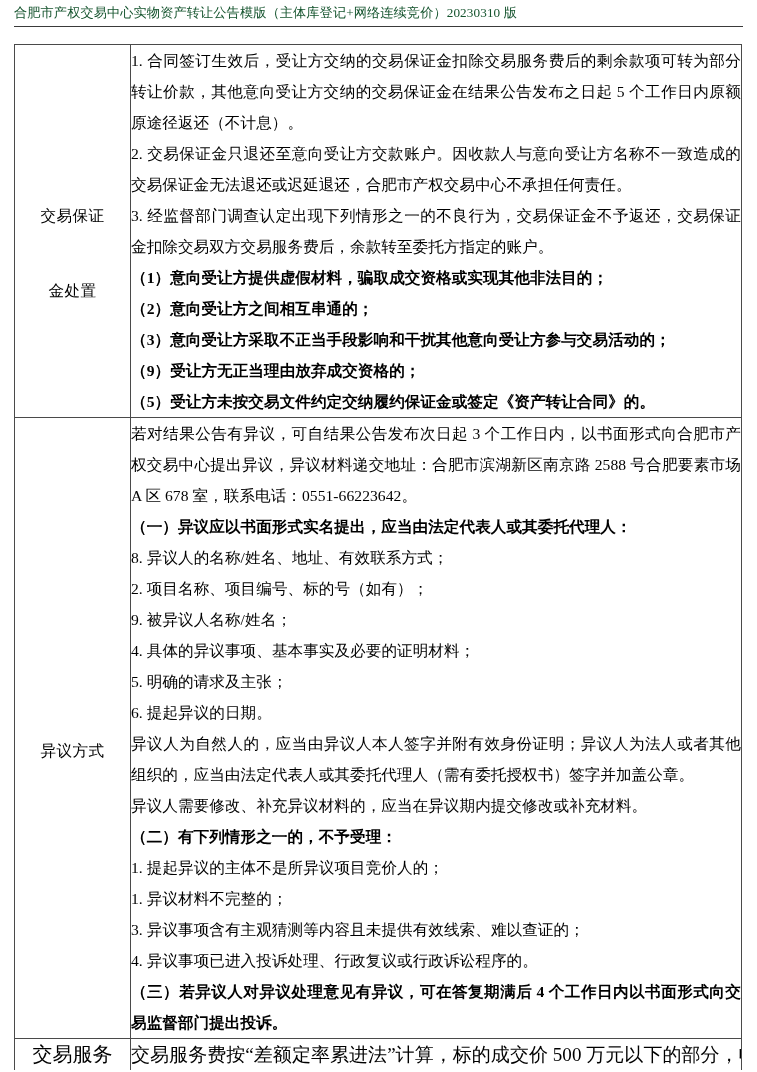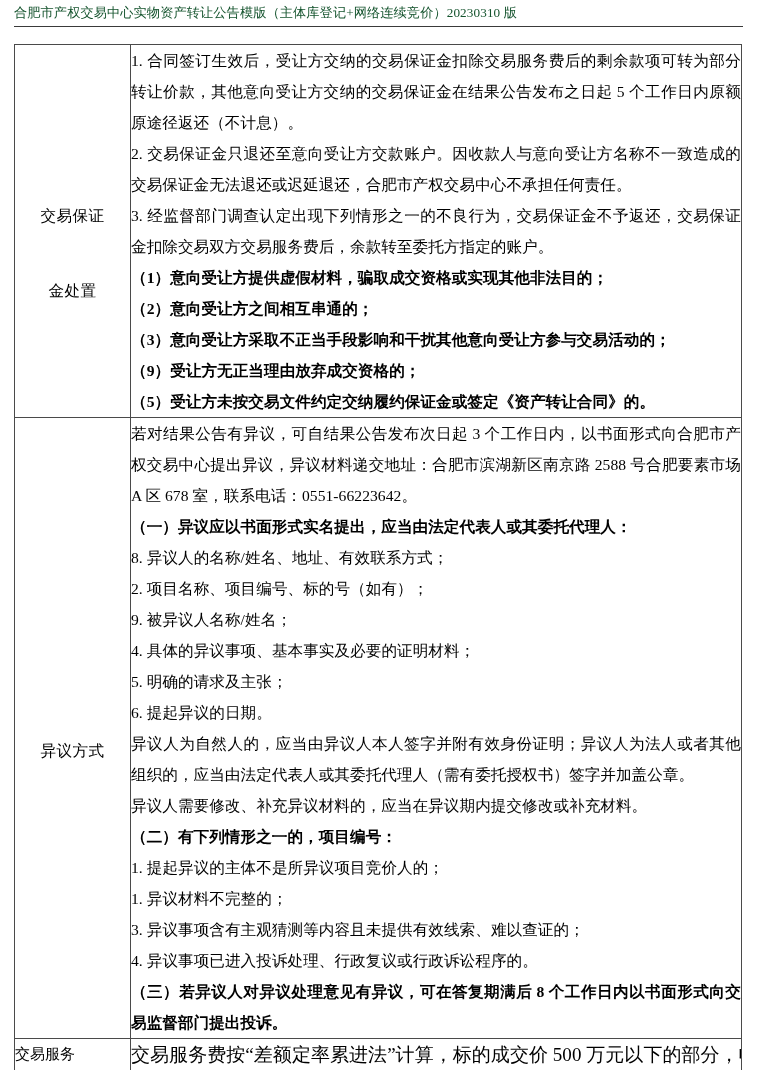--- a/index.html
+++ b/index.html
@@ -99,22 +99,22 @@
   }
   .clip-cell-body {
     padding: 6px 9px 0 10px;
     height: 30px;
     overflow: hidden;
   }
   .clip-cell-label {
     padding: 6px 6px 0 6px;
     height: 30px;
     overflow: hidden;
-    text-align: left;
-    font-size: 15px;
+    text-align: center;
+    font-size: 20px;
     line-height: 31px;
     vertical-align: top !important;
   }
   p.clip-para {
     margin: 0;
     font-size: 19px;
     line-height: 31px;
     white-space: nowrap;
     letter-spacing: 0.05px;
   }
@@ -160,26 +160,26 @@
           <p class="para">若对结果公告有异议，可自结果公告发布次日起 3 个工作日内，以书面形式向合肥市产权交易中心提出异议，异议材料递交地址：合肥市滨湖新区南京路 2588 号合肥要素市场 A 区 678 室，联系电话：0551-66223642。</p>
           <p class="para indent">（一）异议应以书面形式实名提出，应当由法定代表人或其委托代理人：</p>
           <p class="para">8. 异议人的名称/姓名、地址、有效联系方式；</p>
           <p class="para">2. 项目名称、项目编号、标的号（如有）；</p>
           <p class="para">9. 被异议人名称/姓名；</p>
           <p class="para">4. 具体的异议事项、基本事实及必要的证明材料；</p>
           <p class="para">5. 明确的请求及主张；</p>
           <p class="para">6. 提起异议的日期。</p>
           <p class="para">异议人为自然人的，应当由异议人本人签字并附有效身份证明；异议人为法人或者其他组织的，应当由法定代表人或其委托代理人（需有委托授权书）签字并加盖公章。</p>
           <p class="para">异议人需要修改、补充异议材料的，应当在异议期内提交修改或补充材料。</p>
-          <p class="para indent">（二）有下列情形之一的，项目编号：</p>
+          <p class="para indent">（二）有下列情形之一的，不予受理：</p>
           <p class="para">1. 提起异议的主体不是所异议项目竞价人的；</p>
           <p class="para">1. 异议材料不完整的；</p>
           <p class="para">3. 异议事项含有主观猜测等内容且未提供有效线索、难以查证的；</p>
           <p class="para">4. 异议事项已进入投诉处理、行政复议或行政诉讼程序的。</p>
-          <p class="para indent">（三）若异议人对异议处理意见有异议，可在答复期满后 8 个工作日内以书面形式向交易监督部门提出投诉。</p>
+          <p class="para indent">（三）若异议人对异议处理意见有异议，可在答复期满后 4 个工作日内以书面形式向交易监督部门提出投诉。</p>
         </td>
       </tr>
 
       <tr class="clip-row">
         <td class="clip-cell-label">交易服务</td>
         <td class="clip-cell-body">
           <p class="clip-para">交易服务费按“差额定率累进法”计算，标的成交价 500 万元以下的部分，收取</p>
         </td>
       </tr>
 

